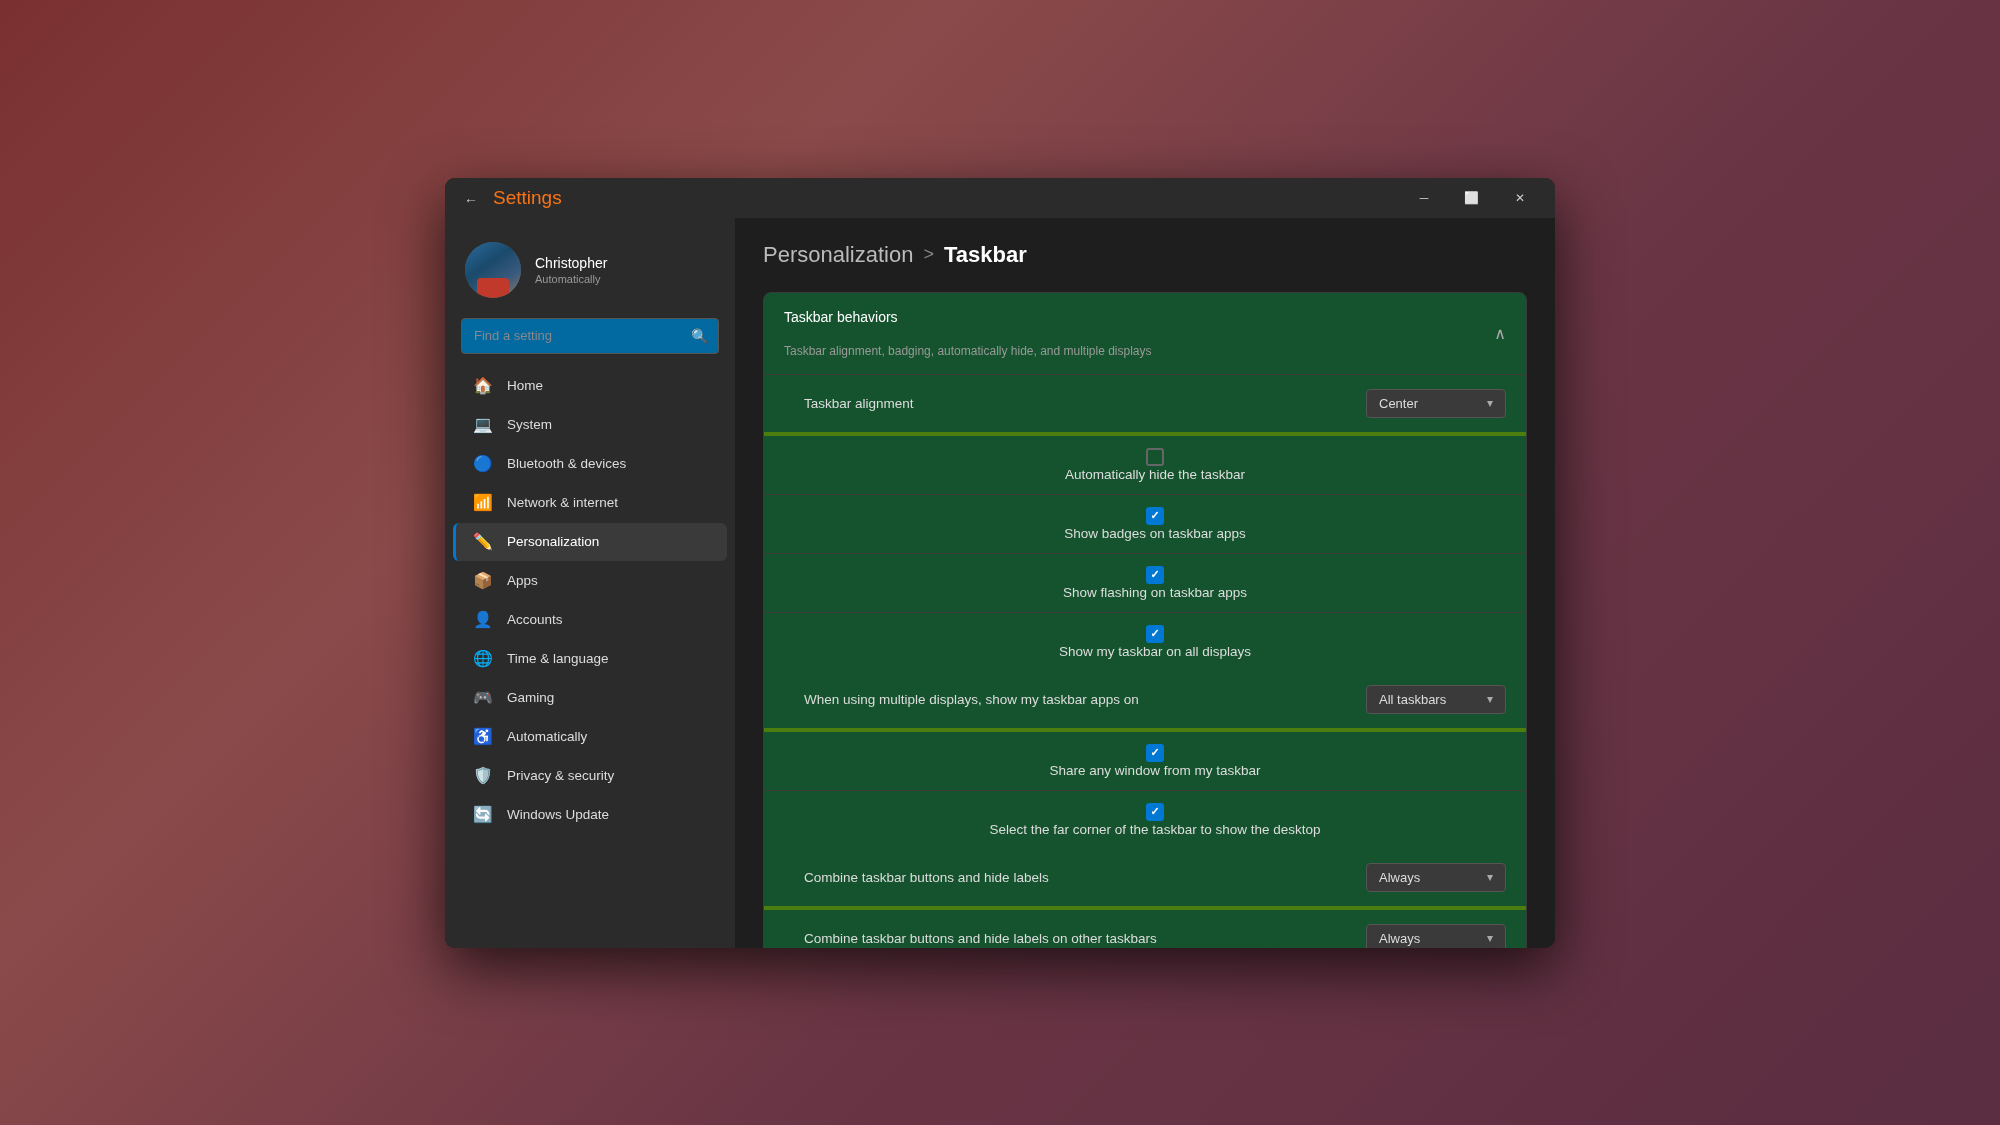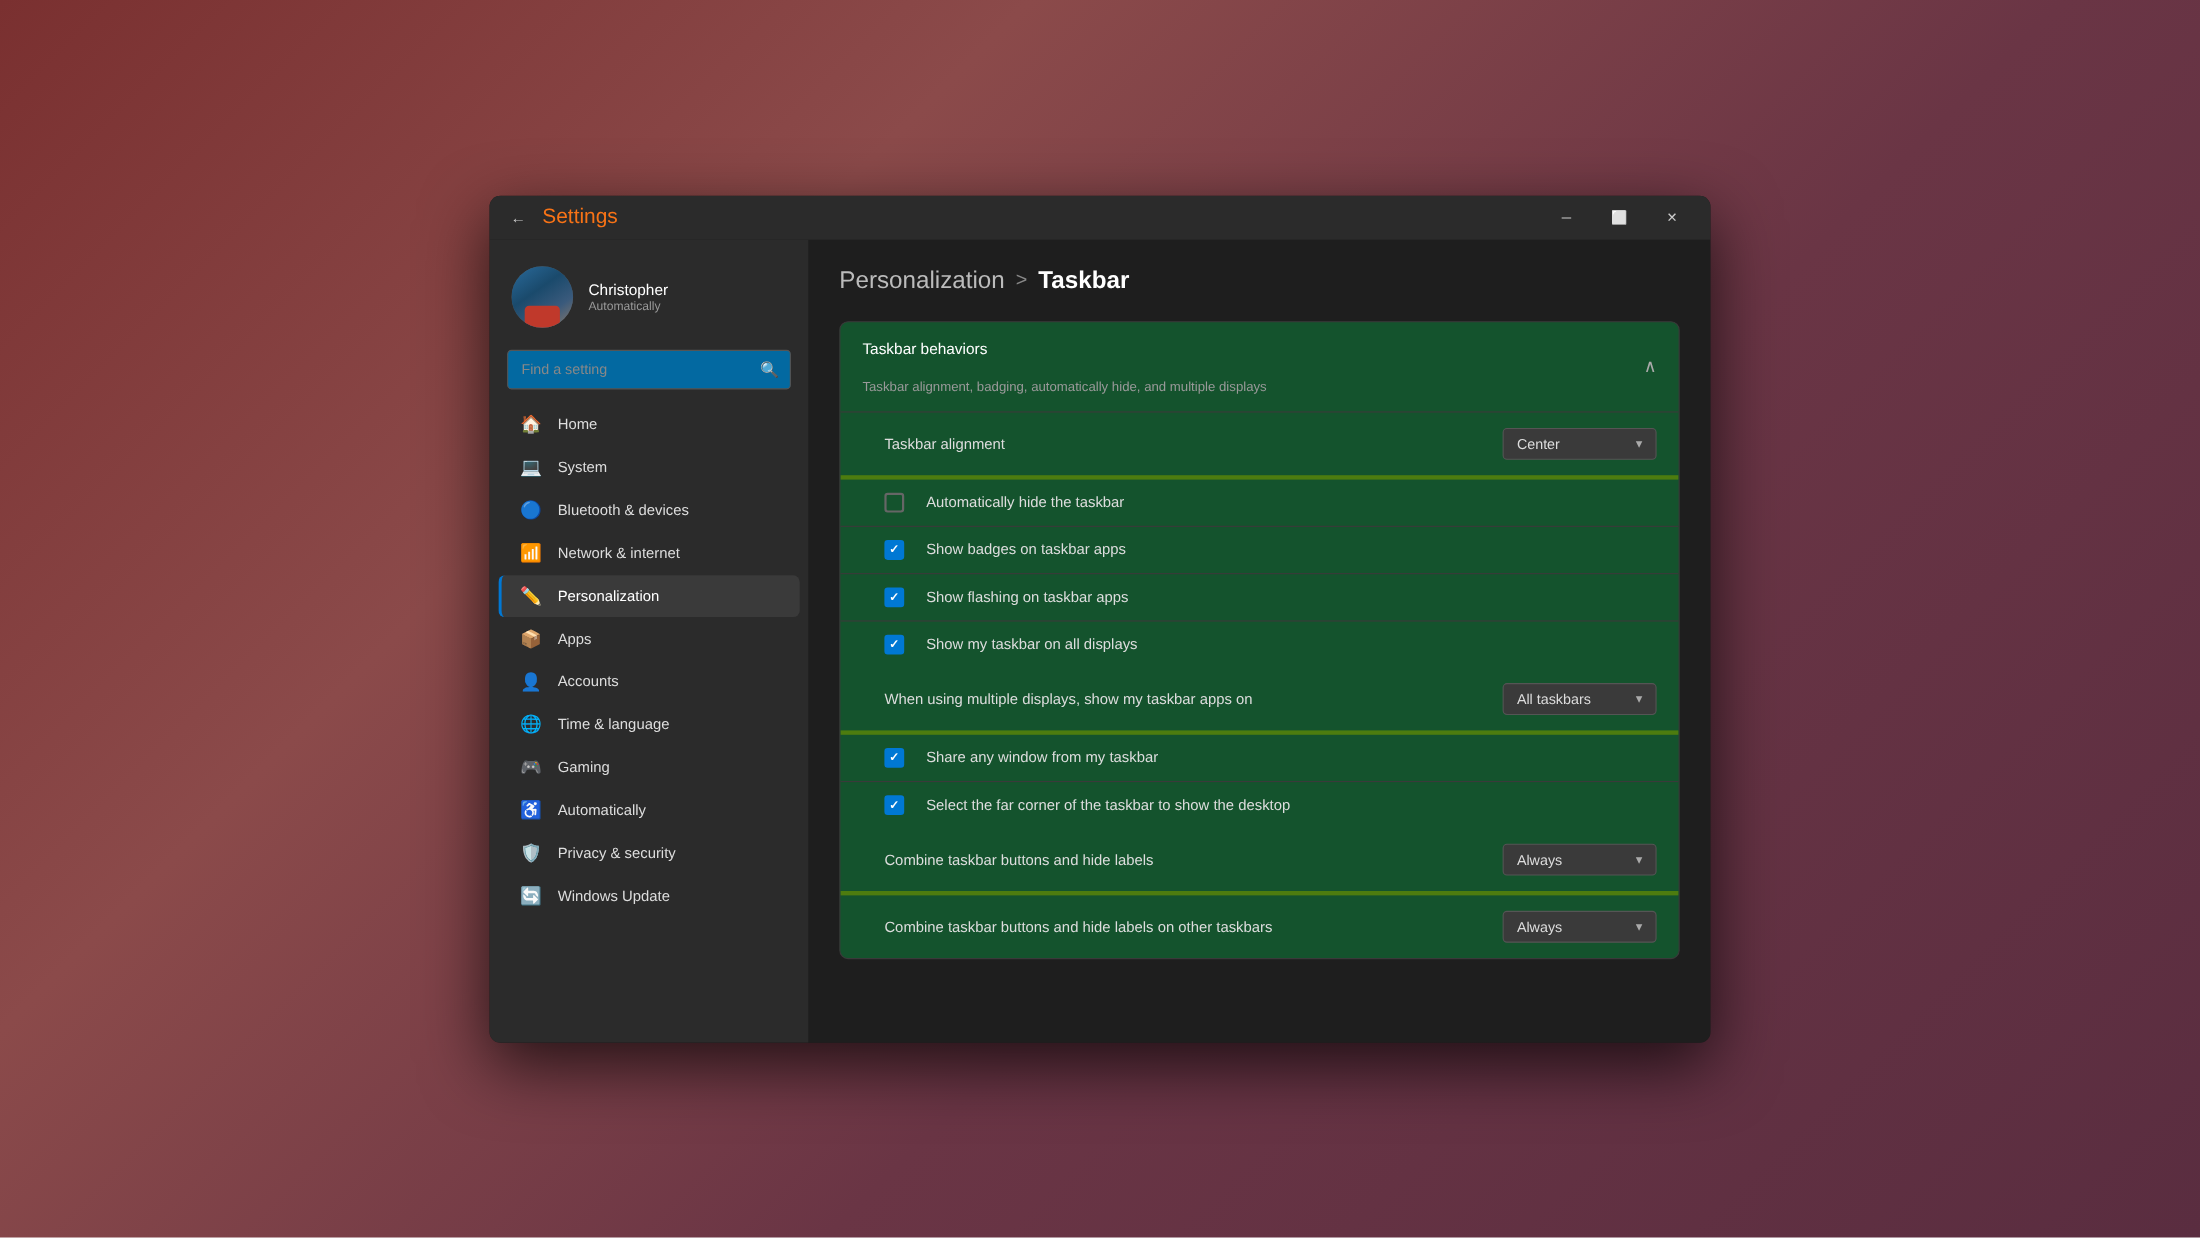--- a/index.html
+++ b/index.html
@@ -283,22 +283,23 @@
       color: #aaa;
       font-size: 12px;
     }
 
     
     .checkbox-row {
       display: flex;
       align-items: center;
       padding: 12px 20px 12px 40px;
       border-bottom: 1px solid #3a3a3a;
-      gap: 20px;
-      cursor: pointer;
+      gap: 1px;
+      cursor: pointer;
+      flex-direction: column;
     }
     .checkbox-row:last-child { border-bottom: none; }
 
     .checkbox {
       width: 18px;
       height: 18px;
       border-radius: 3px;
       border: 2px solid #666;
       display: flex;
       align-items: center;

